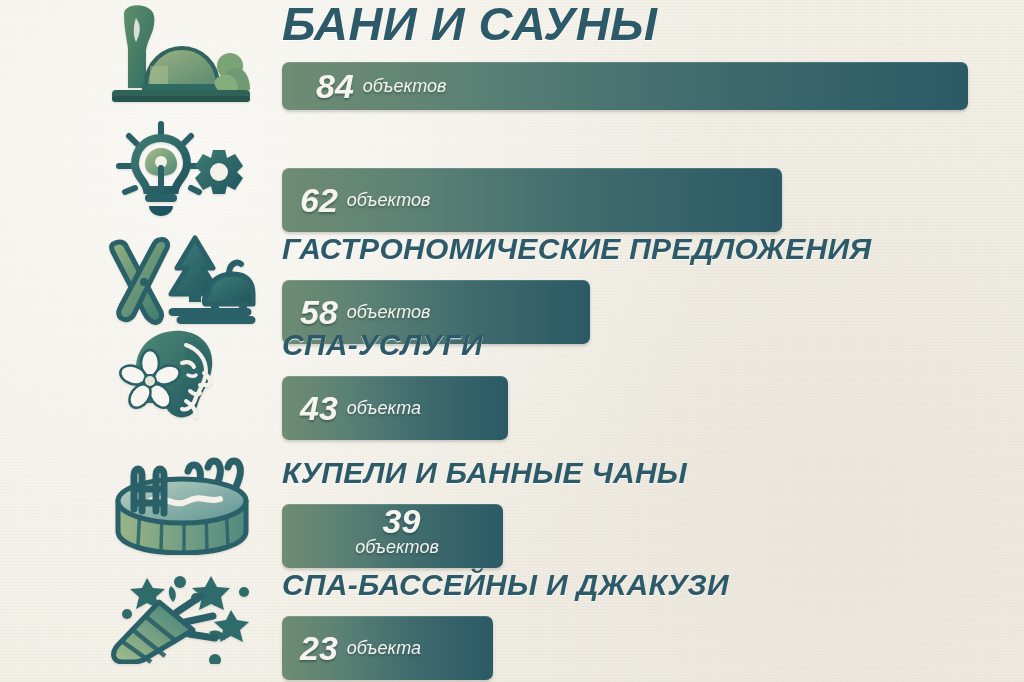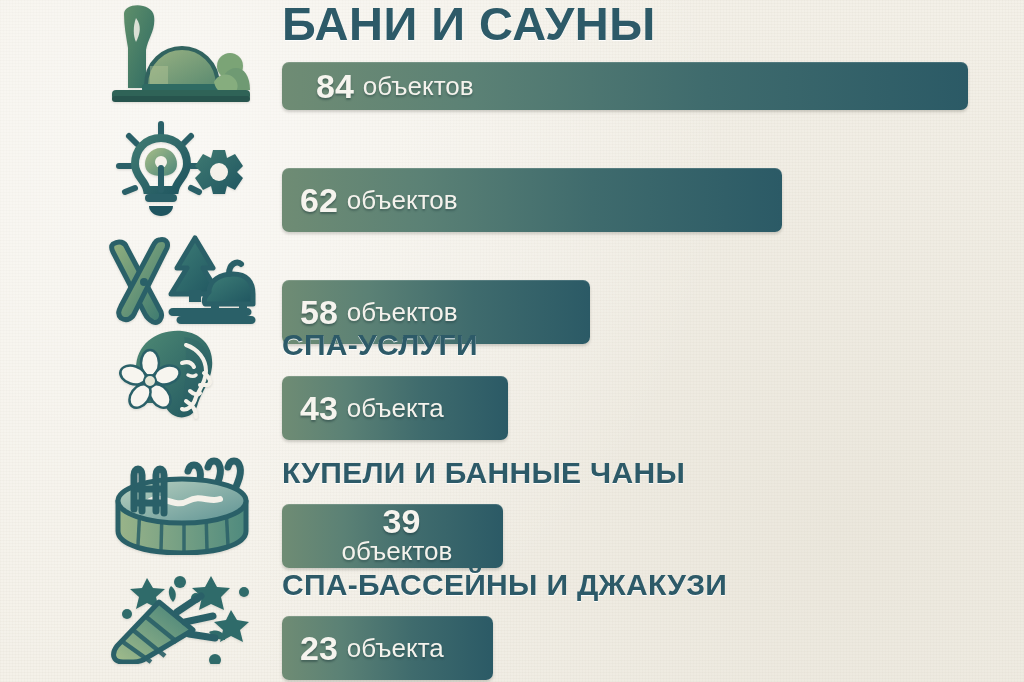--- a/index.html
+++ b/index.html
@@ -49,20 +49,21 @@
     display: block;
     filter: drop-shadow(0px 1px 1px rgba(90,90,80,0.18));
   }
 
   .row-body {
     position: absolute;
     left: 282px;
     top: 0;
     right: 0;
     height: 112px;
+    font-style: italic;
   }
 
   .cat-label {
     position: absolute;
     left: 0;
     top: 8px;
     font-size: 30px;
     font-weight: bold;
     letter-spacing: 0.3px;
     color: #2d5a68;
@@ -91,21 +92,21 @@
   .bar-count {
     margin-left: 18px;
     font-size: 34px;
     font-weight: bold;
     color: #f6f4ee;
     line-height: 1;
     text-shadow: 0px 2px 2px rgba(20,45,50,0.40);
   }
   .bar-unit {
     margin-left: 9px;
-    font-size: 26px;
+    font-size: 18px;
     font-weight: normal;
     color: #f4f2ec;
     line-height: 1;
     white-space: nowrap;
     text-shadow: 0px 2px 2px rgba(20,45,50,0.35);
     text-align: center;
   }
 </style>
 </head>
 <body>
@@ -211,20 +212,21 @@
         <rect x="84" y="60" width="12" height="12" fill="#2a6068"></rect>
         <path d="M104 62 C104 50 116 44 128 44 C142 44 148 52 148 64 L148 74 L100 74 C98 70 100 66 104 62 Z" fill="url(#g3b)" stroke="#2a6068" stroke-width="5" stroke-linejoin="round"></path>
         <path d="M124 44 C124 34 132 30 136 34" fill="none" stroke="#2a6068" stroke-width="6" stroke-linecap="round"></path>
         <rect x="106" y="74" width="8" height="12" fill="#2a6068"></rect>
         <rect x="134" y="74" width="8" height="12" fill="#2a6068"></rect>
         <path d="M76 86 L146 86 C152 86 152 94 146 94 L76 94 C70 94 70 86 76 86 Z" fill="#2a6068"></path>
         <path d="M68 78 L142 78 C148 78 148 86 142 86 L68 86 C62 86 62 78 68 78 Z" fill="#2a6068"></path>
       </svg>
     </div>
     <div class="row-body">
+      <div class="cat-label">ГАСТРОНОМИЧЕСКИЕ ПРЕДЛОЖЕНИЯ</div>
       <div class="bar" style="top:56px; width:308px;border-radius:7px;">
         <span class="bar-count">58</span>
         <span class="bar-unit">объектов</span>
       </div>
     </div>
   </div>
 
   <div class="row" style="top:320px;">
     <div class="icon-cell">
       <svg width="150" height="102" viewBox="0 0 150 102">

